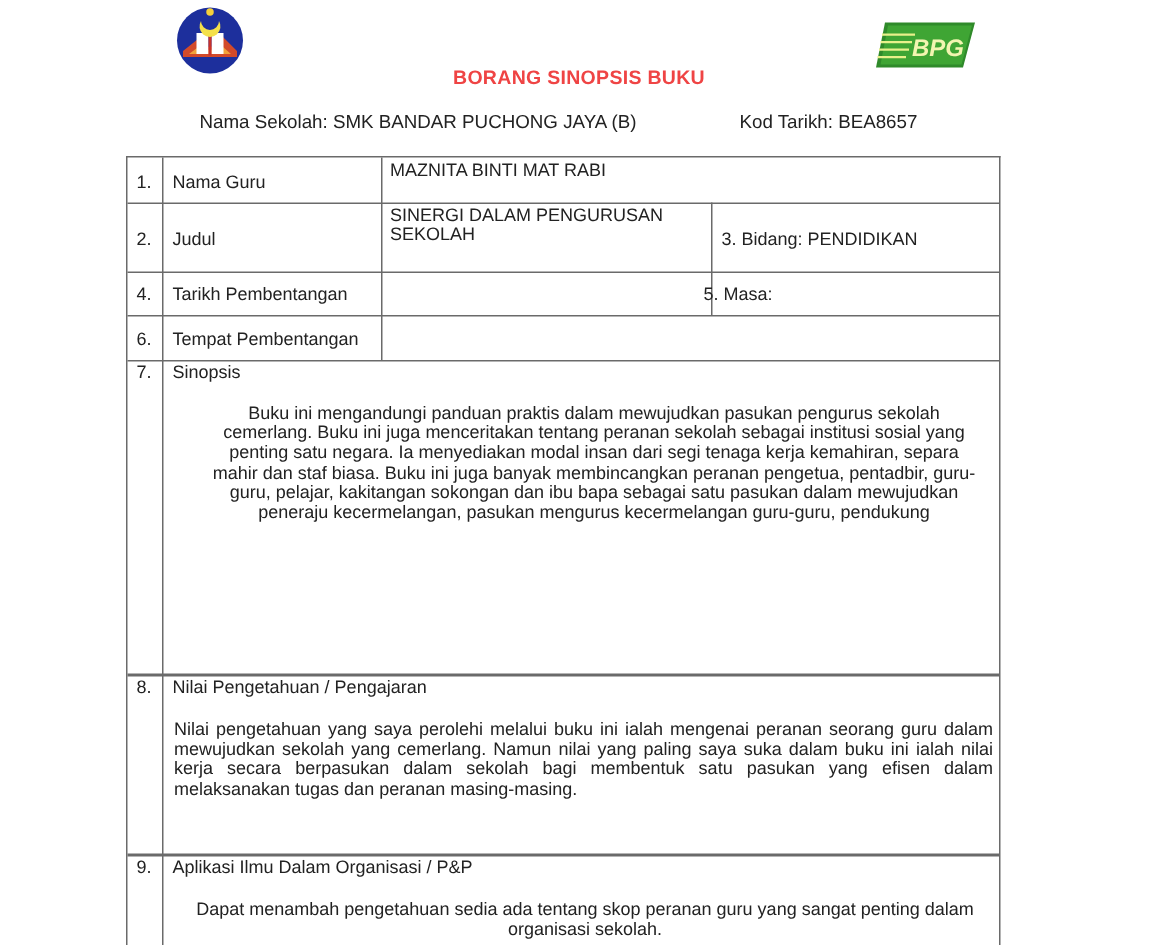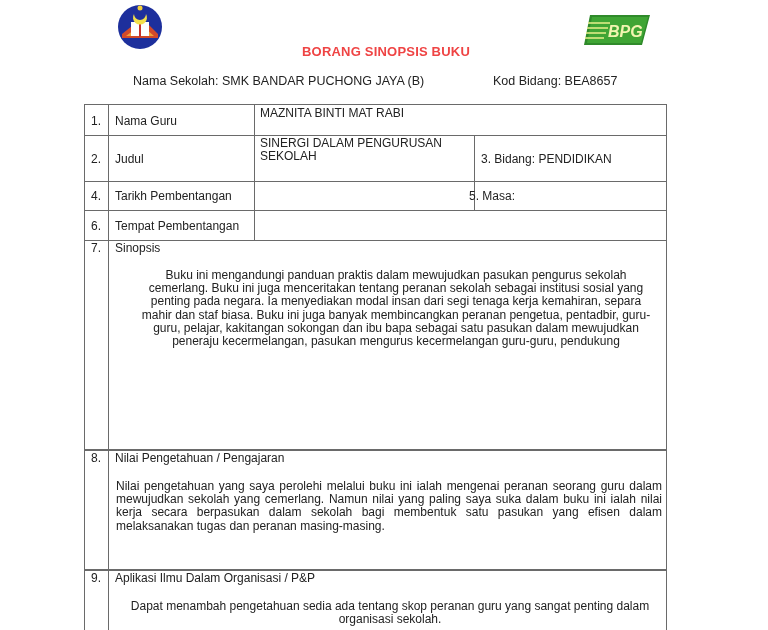--- a/index.html
+++ b/index.html
@@ -65,21 +65,21 @@
     <line x1="3" y1="15" x2="24" y2="15" stroke="#e8f08a" stroke-width="1.5"></line>
     <line x1="2" y1="20" x2="22" y2="20" stroke="#e8f08a" stroke-width="1.5"></line>
     <line x1="1" y1="25" x2="20" y2="25" stroke="#e8f08a" stroke-width="1.5"></line>
     <text x="24" y="24" font-family="Liberation Sans, sans-serif" font-size="16" font-weight="bold" font-style="italic" fill="#f2f5b0">BPG</text>
   </svg>
 </div>
 
 <div class="title"><span>BORANG SINOPSIS BUKU</span></div>
 
 <div class="school-name">Nama Sekolah: SMK BANDAR PUCHONG JAYA (B)</div>
-<div class="school-code">Kod Bidang: BEA8657</div>
+<div class="school-code">Kod Tarikh: BEA8657</div>
 
 <div class="form">
 
   <div class="hline" style="top:30px"></div>
   <div class="hline" style="top:76px"></div>
   <div class="hline" style="top:105px"></div>
   <div class="hline" style="top:135px"></div>
   <div class="hline" style="top:344px; border-top-width:2px"></div>
   <div class="hline" style="top:464px; border-top-width:2px"></div>
 
@@ -113,21 +113,21 @@
     <span class="cell-text" style="left:30px; top:114px">Tempat Pembentangan</span>
     <span class="cell-text" style="left:175px; top:114px; width:400px; height:14px"></span>
   </div>
 
   <div>
     <span class="num" style="top:136px">7.</span>
     <span class="cell-text" style="left:30px; top:136px">Sinopsis</span>
     <div class="para" style="top:164px; width:560px">
       <div>Buku ini mengandungi panduan praktis dalam mewujudkan pasukan pengurus sekolah</div>
       <div>cemerlang. Buku ini juga menceritakan tentang peranan sekolah sebagai institusi sosial yang</div>
-      <div>penting pada negara. Ia menyediakan modal insan dari segi tenaga kerja kemahiran, separa</div>
+      <div>penting satu negara. Ia menyediakan modal insan dari segi tenaga kerja kemahiran, separa</div>
       <div>mahir dan staf biasa. Buku ini juga banyak membincangkan peranan pengetua, pentadbir, guru-</div>
       <div>guru, pelajar, kakitangan sokongan dan ibu bapa sebagai satu pasukan dalam mewujudkan</div>
       <div>peneraju kecermelangan, pasukan mengurus kecermelangan guru-guru, pendukung</div>
     </div>
   </div>
 
   <div>
     <span class="num" style="top:346px">8.</span>
     <span class="cell-text" style="left:30px; top:346px">Nilai Pengetahuan / Pengajaran</span>
     <div class="para justify" style="top:375px; width:546px">Nilai pengetahuan yang saya perolehi melalui buku ini ialah mengenai peranan seorang guru dalam mewujudkan sekolah yang cemerlang. Namun nilai yang paling saya suka dalam buku ini ialah nilai kerja secara berpasukan dalam sekolah bagi membentuk satu pasukan yang efisen dalam melaksanakan tugas dan peranan masing-masing.</div>

